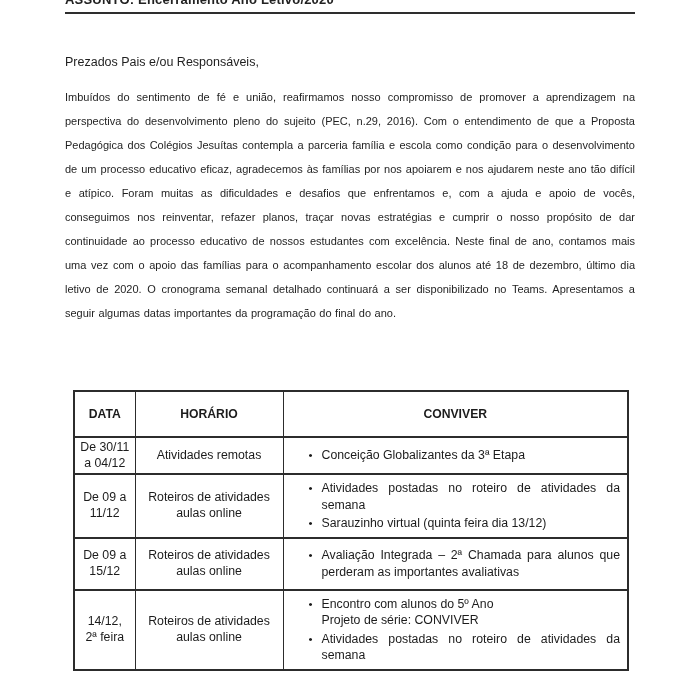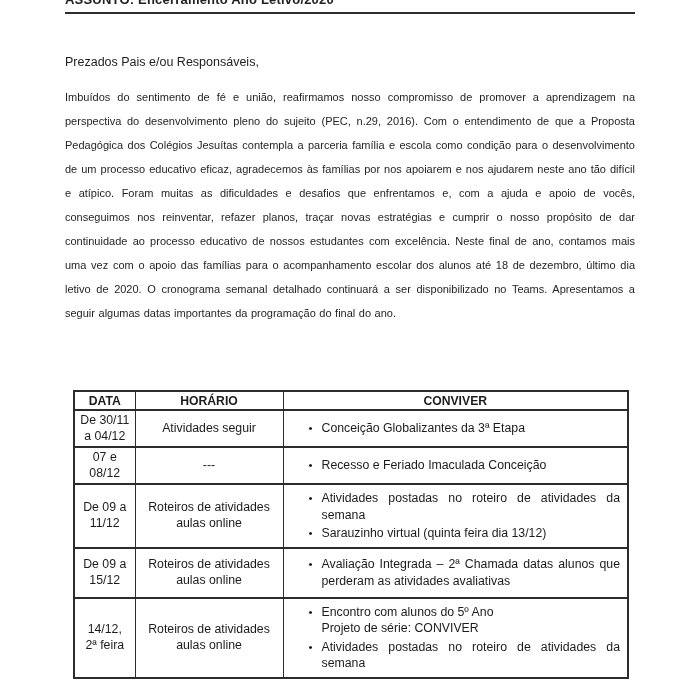--- a/index.html
+++ b/index.html
@@ -52,21 +52,21 @@
     border-top-width: 2px;
     border-bottom-width: 2px;
   }
   table.schedule { border: 2px solid #2c2c2c; }
   table.schedule th {
     height: 19px;
     font-size: 12.2px;
     font-weight: bold;
     text-align: center;
     vertical-align: middle;
-    padding: 1px 2px;
+    padding: 15px 2px;
   }
   .col-date   { width: 61px; }
   .col-time   { width: 148px; }
   .col-activity { width: 345px; }
 
   td.cell-date, td.cell-time {
     text-align: center;
     vertical-align: middle;
     white-space: pre-line;
     line-height: 15.5px;
@@ -120,36 +120,25 @@
       <tr>
         <th>DATA</th>
         <th>HORÁRIO</th>
         <th>CONVIVER</th>
       </tr>
     </thead>
     <tbody>
         <tr>
           <td class="cell-date">De 30/11
 a 04/12</td>
-          <td class="cell-time">Atividades seguir</td>
+          <td class="cell-time">Atividades remotas</td>
           <td class="cell-activity">
             <div class="activity-item">
               <span class="marker">•</span>
               <span class="item-text">Conceição Globalizantes da 3ª Etapa</span>
-            </div>
-          </td>
-        </tr>
-        <tr>
-          <td class="cell-date">07 e
-08/12</td>
-          <td class="cell-time">---</td>
-          <td class="cell-activity">
-            <div class="activity-item">
-              <span class="marker">•</span>
-              <span class="item-text">Recesso e Feriado Imaculada Conceição</span>
             </div>
           </td>
         </tr>
         <tr>
           <td class="cell-date">De 09 a
 11/12</td>
           <td class="cell-time">Roteiros de atividades
 aulas online</td>
           <td class="cell-activity">
             <div class="activity-item">
@@ -163,21 +152,21 @@
           </td>
         </tr>
         <tr>
           <td class="cell-date">De 09 a
 15/12</td>
           <td class="cell-time">Roteiros de atividades
 aulas online</td>
           <td class="cell-activity">
             <div class="activity-item">
               <span class="marker">•</span>
-              <span class="item-text">Avaliação Integrada – 2ª Chamada datas alunos que perderam as atividades avaliativas</span>
+              <span class="item-text">Avaliação Integrada – 2ª Chamada para alunos que perderam as importantes avaliativas</span>
             </div>
           </td>
         </tr>
         <tr>
           <td class="cell-date">14/12,
 2ª feira</td>
           <td class="cell-time">Roteiros de atividades
 aulas online</td>
           <td class="cell-activity">
             <div class="activity-item">

